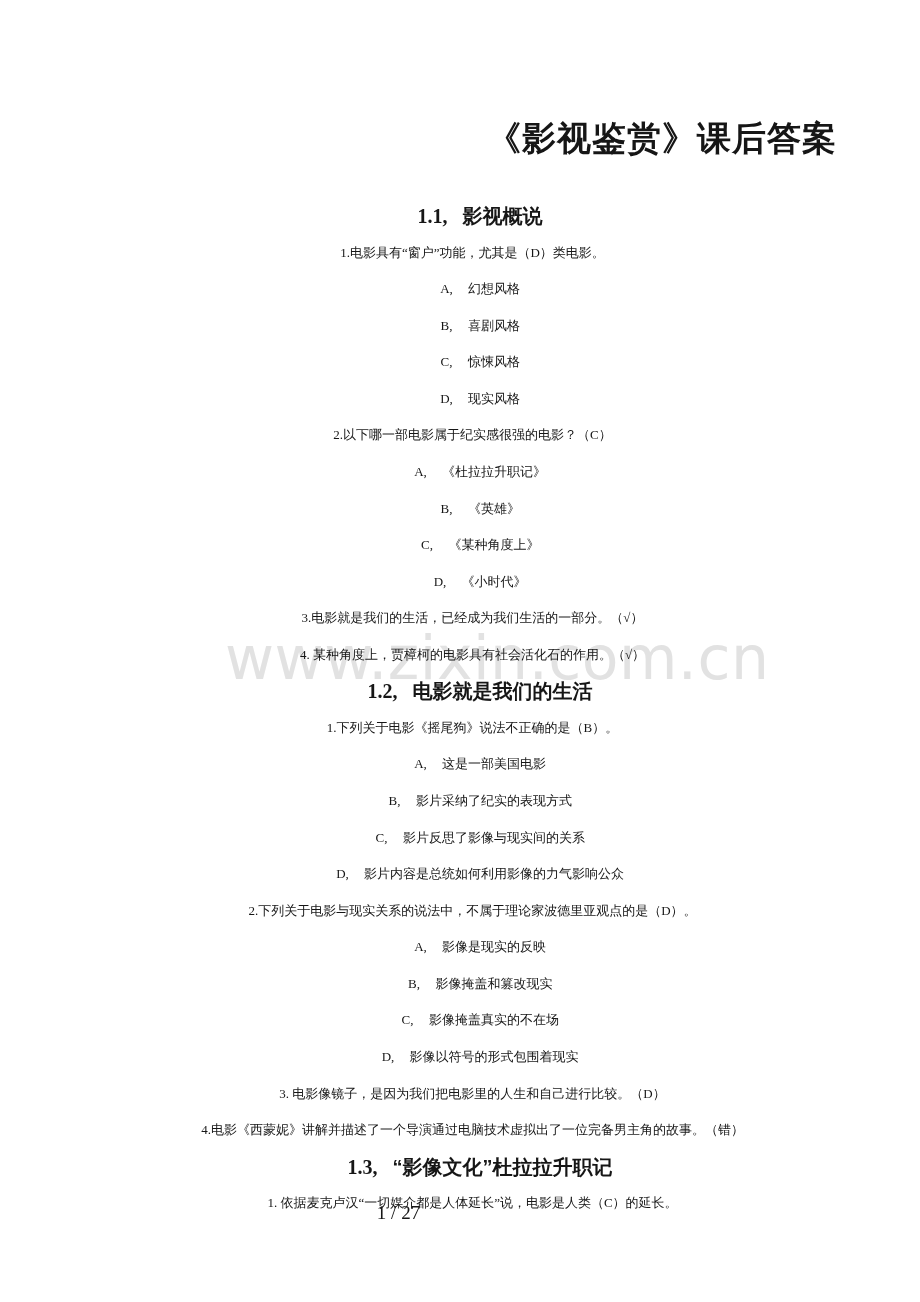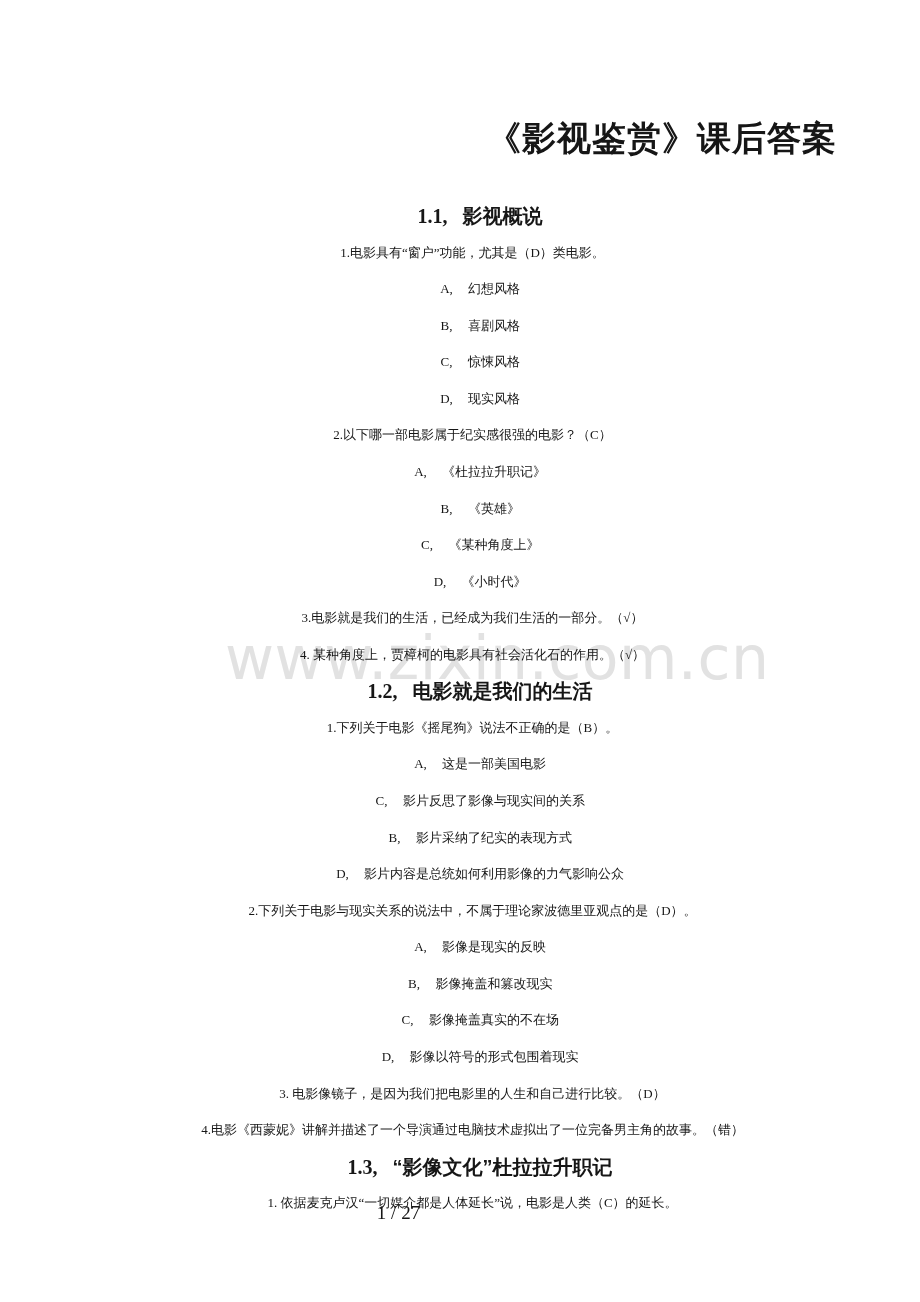--- a/index.html
+++ b/index.html
@@ -73,22 +73,22 @@
     <div class="line">2.以下哪一部电影属于纪实感很强的电影？（C）</div>
     <div class="line"><span class="opt-letter">A,</span><span class="opt-text">《杜拉拉升职记》</span></div>
     <div class="line"><span class="opt-letter">B,</span><span class="opt-text">《英雄》</span></div>
     <div class="line"><span class="opt-letter">C,</span><span class="opt-text">《某种角度上》</span></div>
     <div class="line"><span class="opt-letter">D,</span><span class="opt-text">《小时代》</span></div>
     <div class="line">3.电影就是我们的生活，已经成为我们生活的一部分。（√）</div>
     <div class="line">4. 某种角度上，贾樟柯的电影具有社会活化石的作用。（√）</div>
     <div class="line heading"><span class="sec-num">1.2,</span><span class="sec-title">电影就是我们的生活</span></div>
     <div class="line">1.下列关于电影《摇尾狗》说法不正确的是（B）。</div>
     <div class="line"><span class="opt-letter">A,</span><span class="opt-text">这是一部美国电影</span></div>
+    <div class="line"><span class="opt-letter">B,</span><span class="opt-text">影片采纳了纪实的表现方式</span></div>
     <div class="line"><span class="opt-letter">C,</span><span class="opt-text">影片反思了影像与现实间的关系</span></div>
-    <div class="line"><span class="opt-letter">B,</span><span class="opt-text">影片采纳了纪实的表现方式</span></div>
     <div class="line"><span class="opt-letter">D,</span><span class="opt-text">影片内容是总统如何利用影像的力气影响公众</span></div>
     <div class="line">2.下列关于电影与现实关系的说法中，不属于理论家波德里亚观点的是（D）。</div>
     <div class="line"><span class="opt-letter">A,</span><span class="opt-text">影像是现实的反映</span></div>
     <div class="line"><span class="opt-letter">B,</span><span class="opt-text">影像掩盖和篡改现实</span></div>
     <div class="line"><span class="opt-letter">C,</span><span class="opt-text">影像掩盖真实的不在场</span></div>
     <div class="line"><span class="opt-letter">D,</span><span class="opt-text">影像以符号的形式包围着现实</span></div>
     <div class="line">3. 电影像镜子，是因为我们把电影里的人生和自己进行比较。（D）</div>
     <div class="line">4.电影《西蒙妮》讲解并描述了一个导演通过电脑技术虚拟出了一位完备男主角的故事。（错）</div>
     <div class="line heading"><span class="sec-num">1.3,</span><span class="sec-title">“影像文化”杜拉拉升职记</span></div>
     <div class="line">1. 依据麦克卢汉“一切媒介都是人体延长”说，电影是人类（C）的延长。</div>

